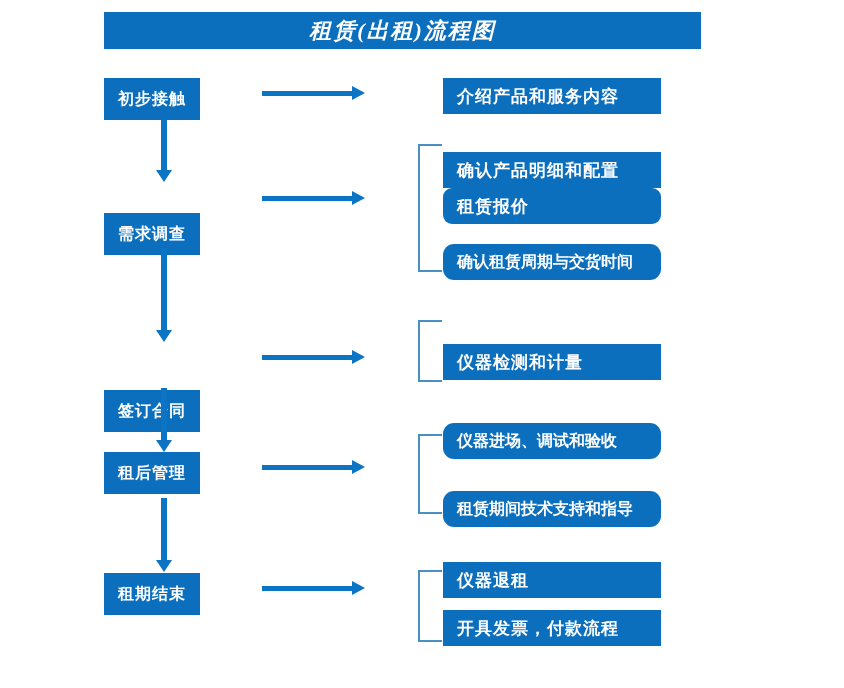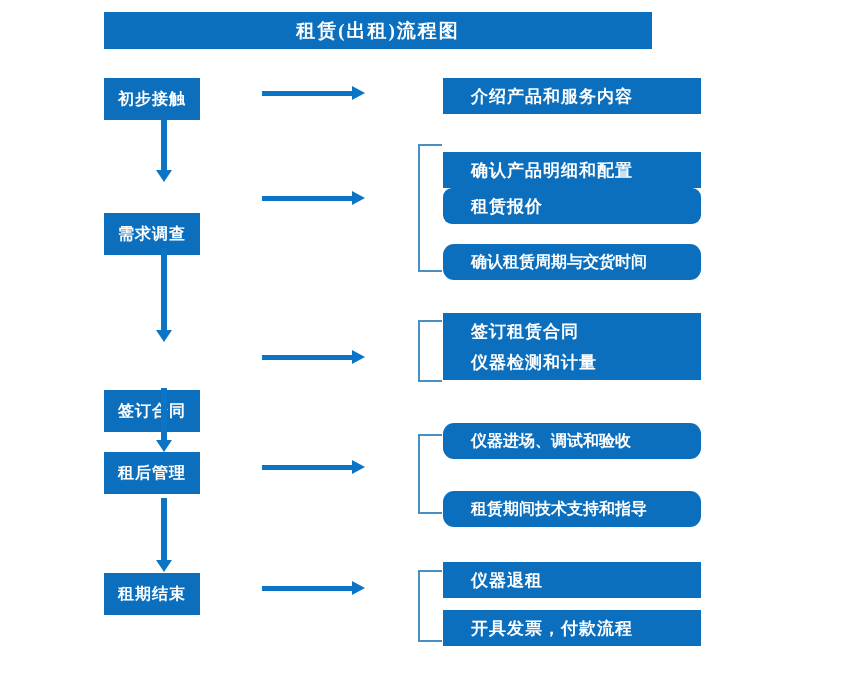--- a/index.html
+++ b/index.html
@@ -17,33 +17,34 @@
     background:#0b6fbe;
     color:#ffffff;
     font-weight:bold;
     display:flex;
     align-items:center;
     box-sizing:border-box;
     letter-spacing:1px;
     white-space:nowrap;
   }
   .title-bar{
-    left:104px;top:12px;width:548px;height:37px;
+    left:104px;top:12px;width:597px;height:37px;
     justify-content:center;
-    font-size:19px;
+    font-size:22px;
     letter-spacing:2px;
+    font-style:italic;
   }
   .stage-box{
     left:104px;width:96px;height:42px;
     justify-content:center;
     font-size:16px;
   }
   .detail-box{
-    left:443px;width:258px;height:36px;
-    padding-left:28px;
+    left:443px;width:218px;height:36px;
+    padding-left:14px;
     font-size:17px;
   }
   .detail-box.wide{font-size:16px;letter-spacing:0px;border-radius:11px;}
 
   
   .h-arrow{position:absolute;height:14px;width:103px;}
   .h-arrow .shaft{
     position:absolute;left:0;top:5px;width:92px;height:5px;background:#0b74c4;
   }
   .h-arrow .head{
@@ -123,21 +124,20 @@
     <div class="head"></div>
   </div>
 
   <div class="v-arrow" style="left:156px;top:388px;height:64px;">
     <div class="shaft" style="height:52px;"></div>
     <div class="head" style="top:52px;"></div>
   </div>
 
   <div class="bracket" style="top:320px;height:62px;"></div>
 
-  <div class="box detail-box" style="top:313px;">签订租赁合同</div>
 
   <div class="box detail-box" style="top:344px;">仪器检测和计量</div>
 
   <div class="box stage-box" style="top:452px;">租后管理</div>
 
   <div class="h-arrow" style="left:262px;top:460px;">
     <div class="shaft"></div>
     <div class="head"></div>
   </div>
 

